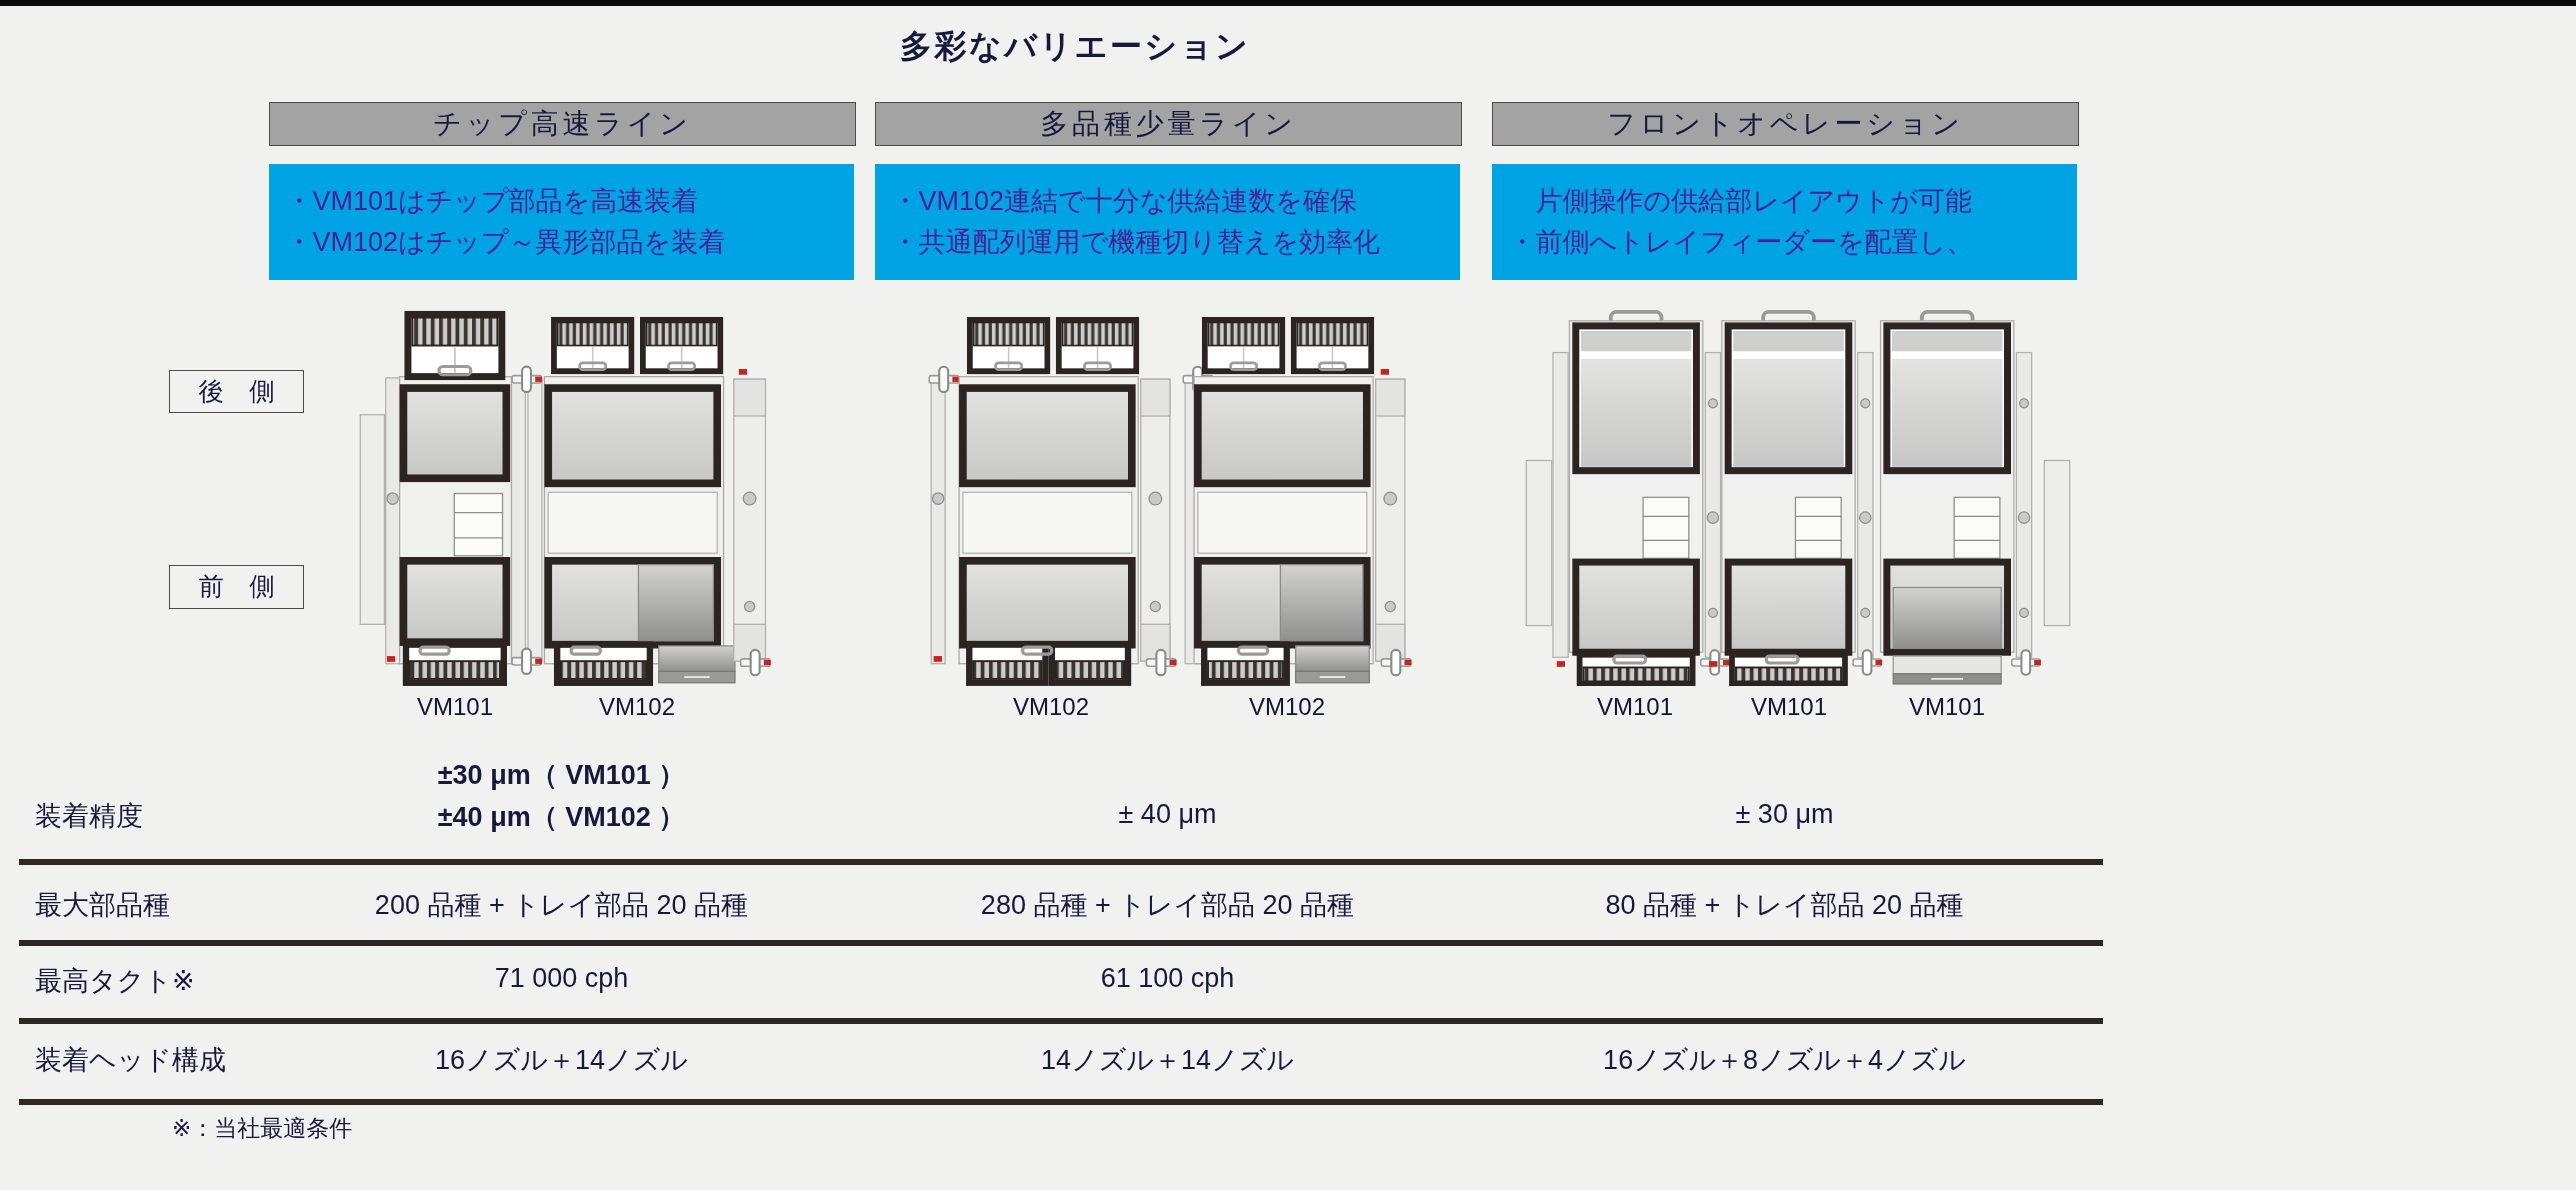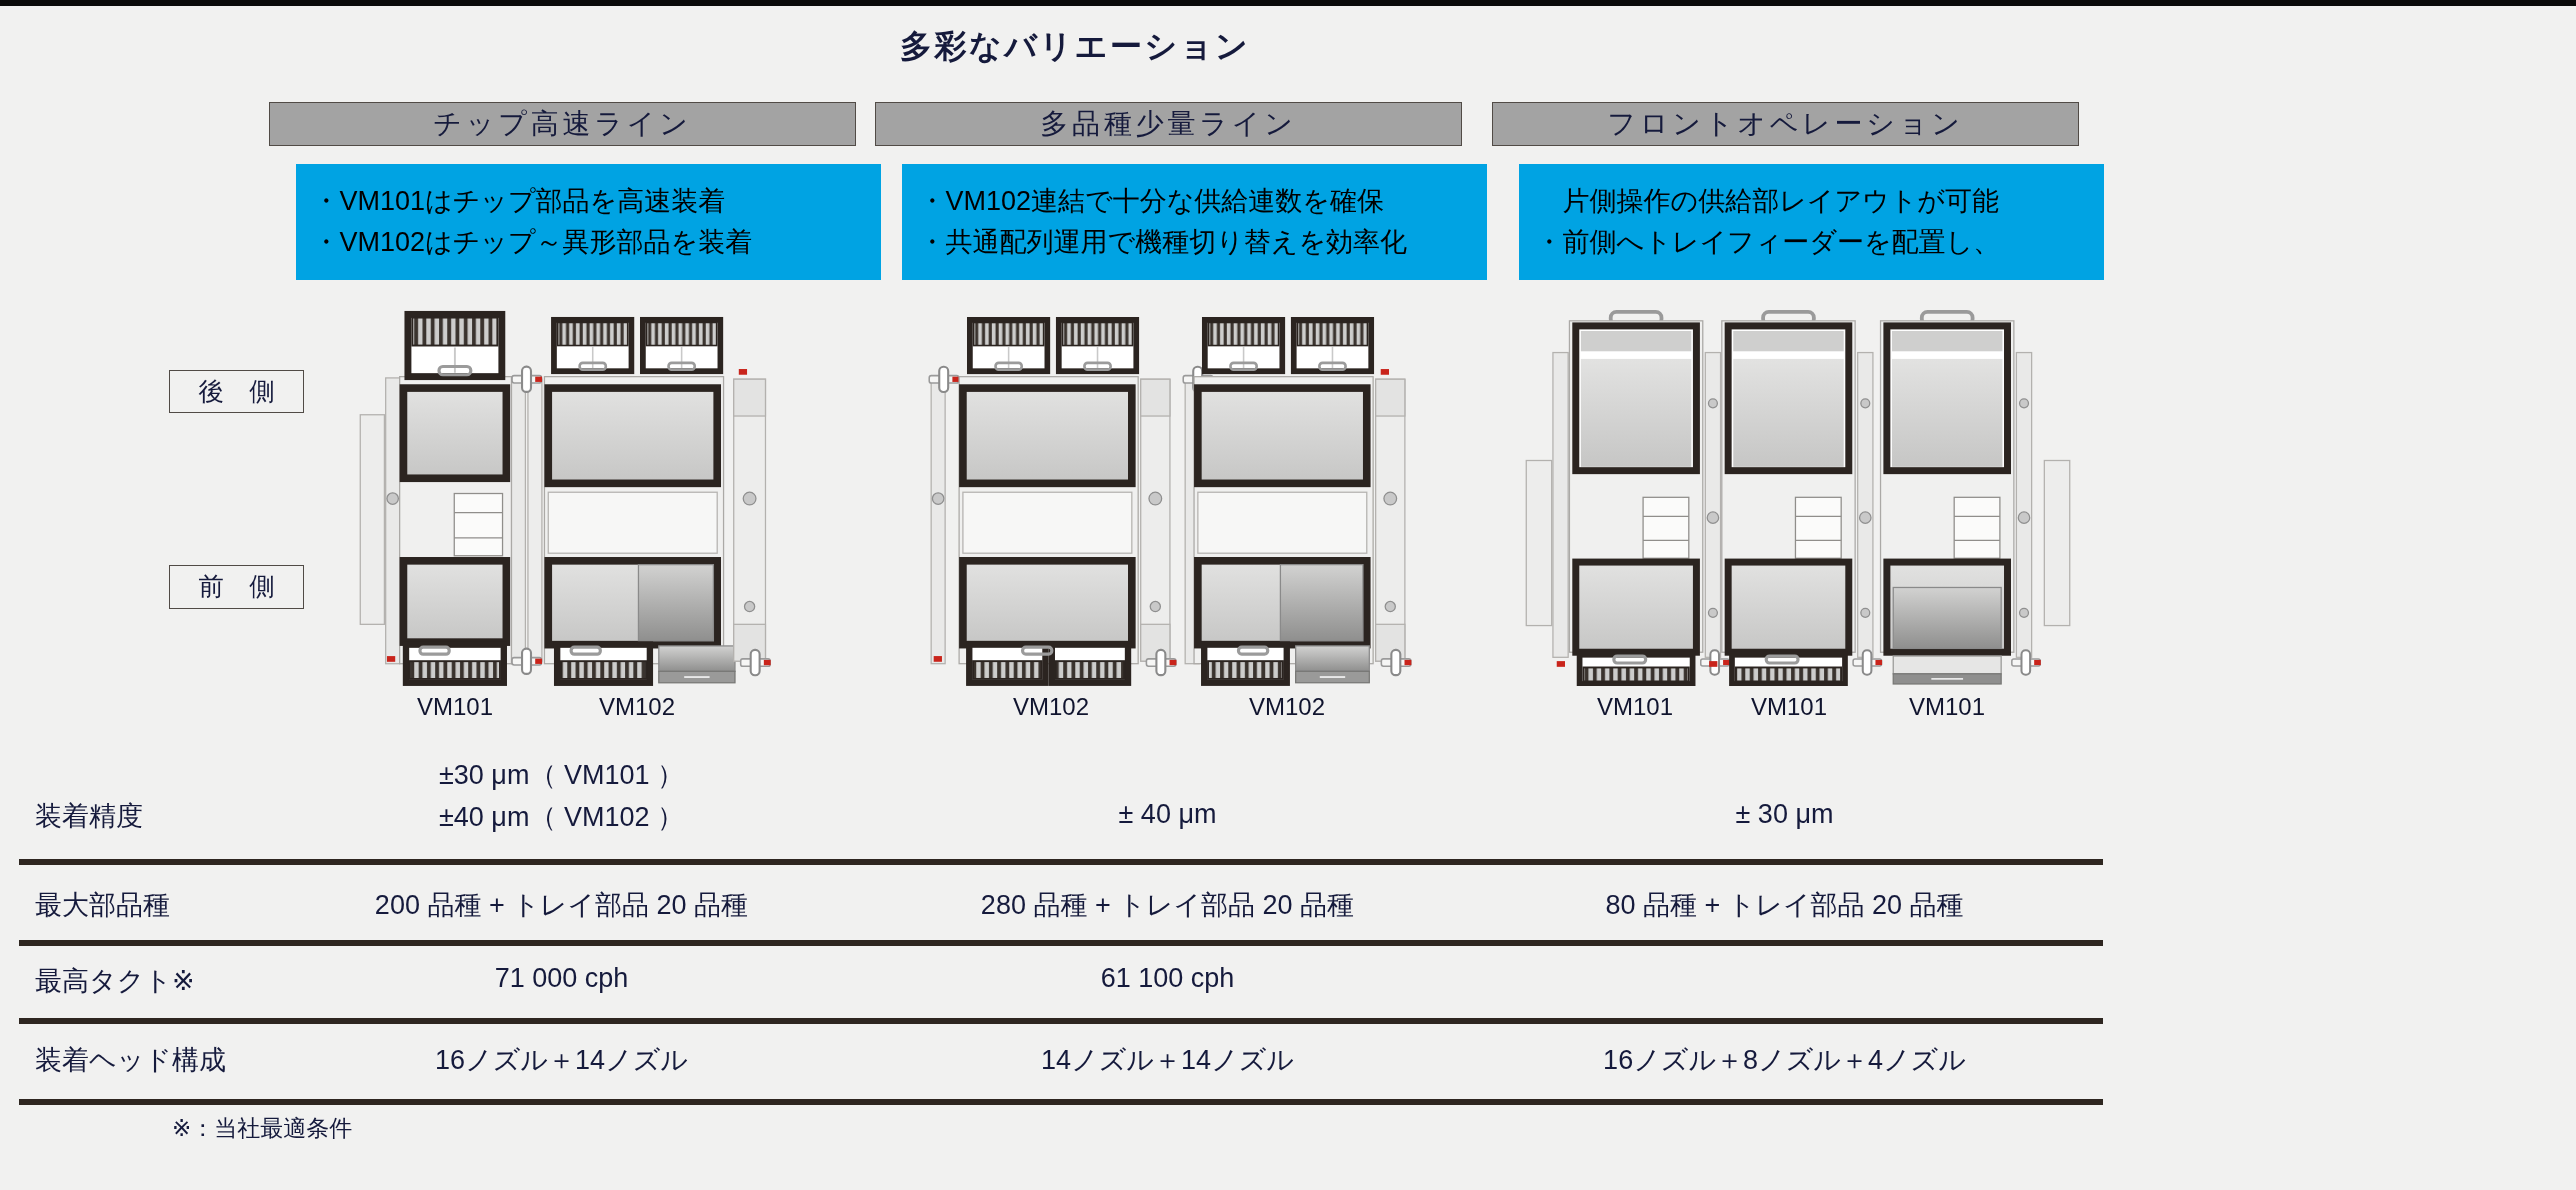--- a/index.html
+++ b/index.html
@@ -15,38 +15,38 @@
     text-align:center;font-size:32px;font-weight:bold;letter-spacing:2.5px;color:#151A3C;
   }
   .colhead{
     position:absolute;top:102px;width:585px;height:42px;
     background:#a3a3a3;border:1.9px solid #514B46;
     display:flex;align-items:center;justify-content:center;
     font-size:28px;letter-spacing:3.8px;color:#151A3C;font-weight:500;
   }
   .bluebox{
     position:absolute;top:164px;width:585px;height:116px;
-    background:#00A3E3;color:#000000;
+    background:#00A3E3;color:#4c1d95;
     font-size:27px;line-height:41px;
-    padding:16.5px 0 0 16.5px;box-sizing:border-box;margin-left:27px;
+    padding:16.5px 0 0 16.5px;box-sizing:border-box;
   }
   .sidebox{
     position:absolute;left:169px;width:135px;height:43px;
     border:1.9px solid #514B46;box-sizing:border-box;
     display:flex;align-items:center;justify-content:center;
     font-size:25.4px;color:#151A3C;
   }
   .machines{position:absolute;top:308px;}
   .mlabel{
     position:absolute;top:693px;transform:translateX(-50%);
     font-size:24px;color:#10142E;white-space:nowrap;
   }
   .rowlabel{position:absolute;left:35px;font-size:27px;color:#151A3C;white-space:nowrap;}
   .cell{position:absolute;width:585px;text-align:center;font-size:27px;color:#151A3C;white-space:nowrap;}
-  .cellblock{display:inline-block;text-align:center;line-height:42px;}
+  .cellblock{display:inline-block;text-align:center;line-height:42px;font-weight:bold;}
   .hline{position:absolute;left:19px;width:2084px;height:5.7px;background:#2E2620;}
   .footnote{position:absolute;left:172px;top:1113px;font-size:23px;color:#151A3C;}
   .c1{left:269px;} .c2{left:875px;} .c3{left:1492px;}
 </style>
 </head>
 <body>
 
 <div id="stage">
 
   <div class="topbar"></div>

